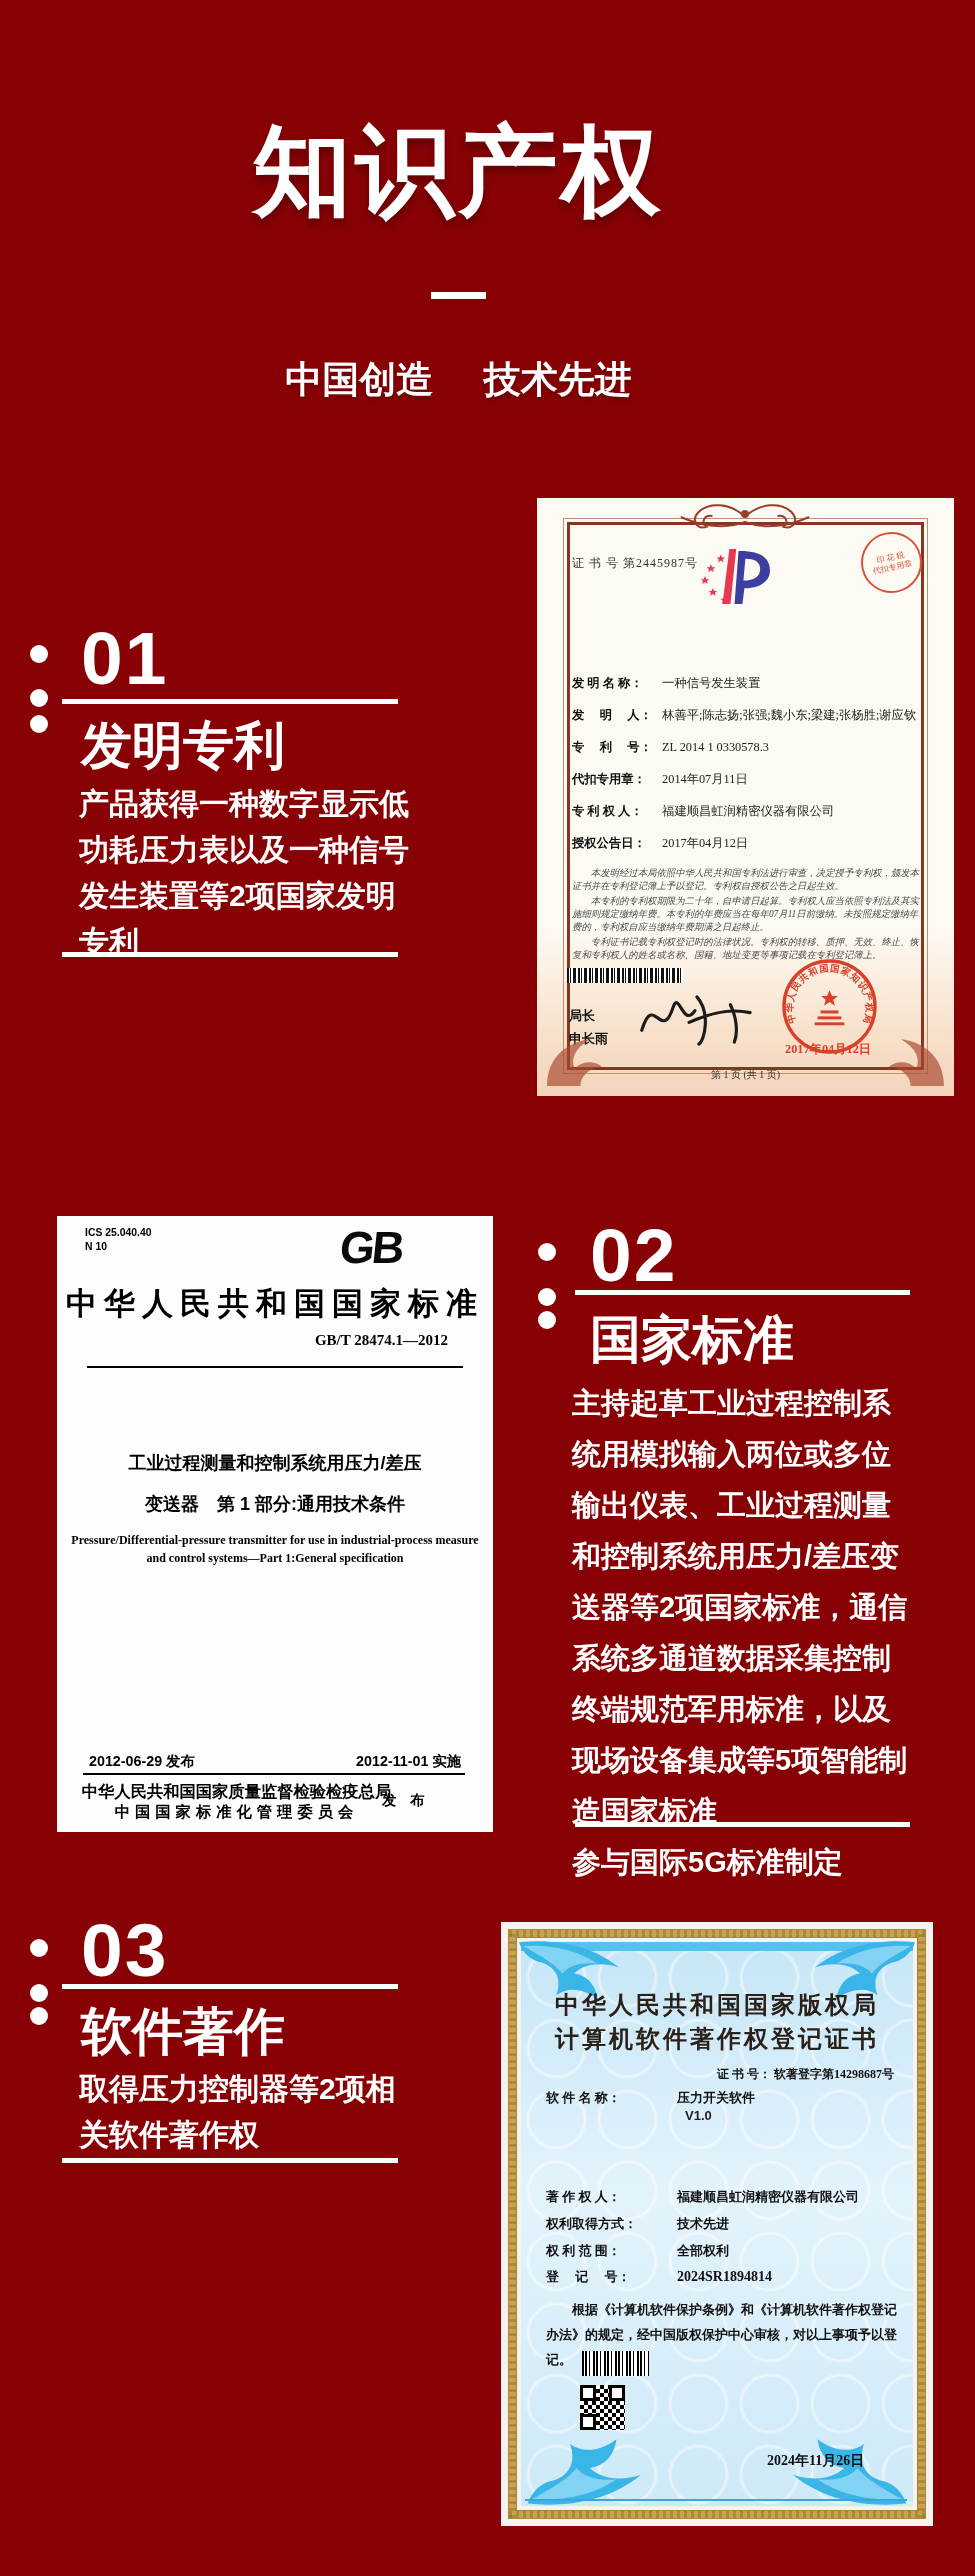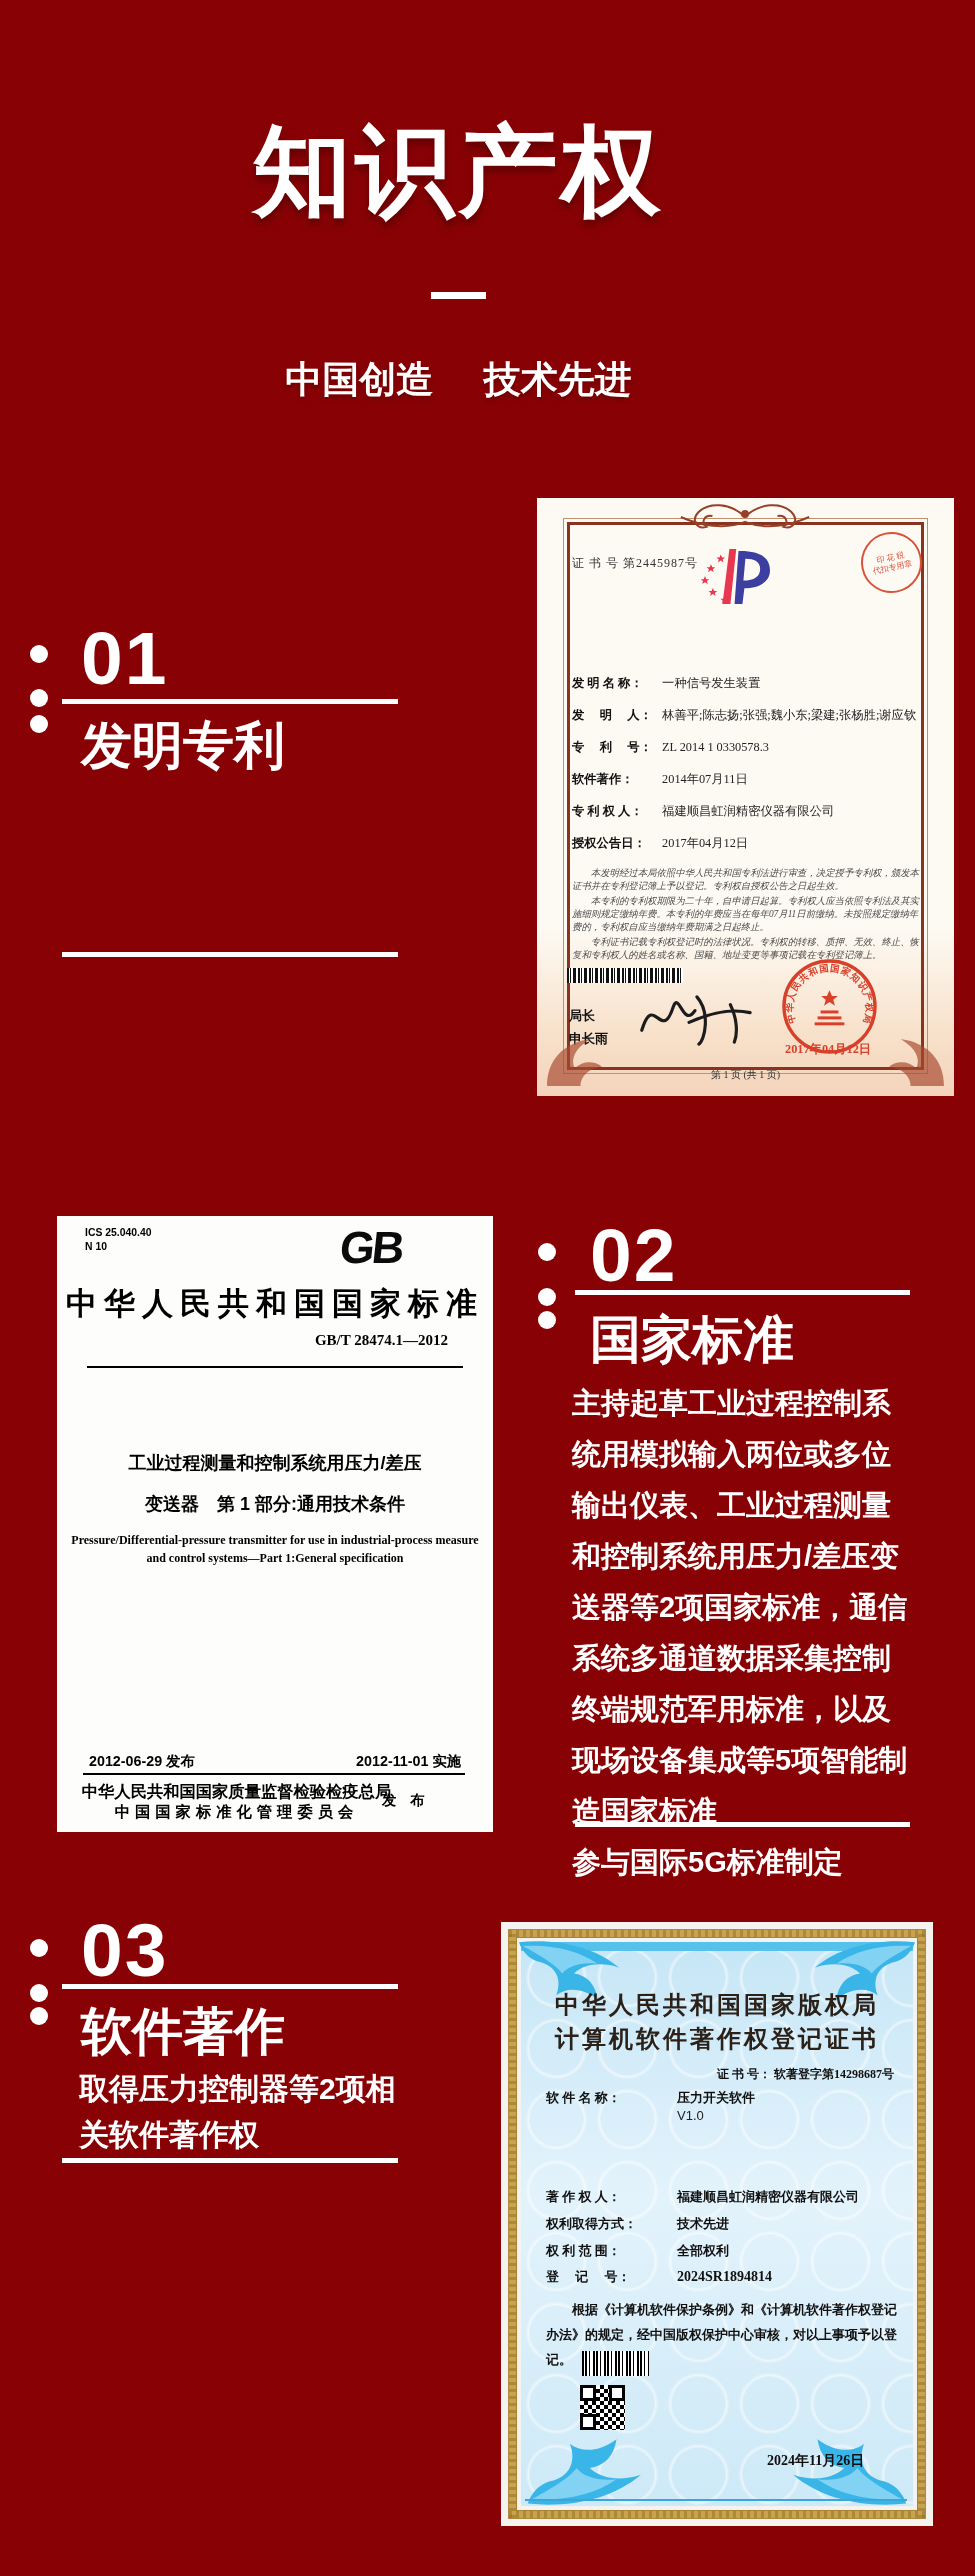--- a/index.html
+++ b/index.html
@@ -122,20 +122,21 @@
     <span>中国创造</span>
     <span>技术先进</span>
   </div>
 
   <div class="dot" style="left:30px; top:645px;"></div>
   <div class="dot" style="left:30px; top:689px;"></div>
   <div class="dot" style="left:30px; top:715px;"></div>
   <div class="sec-num" style="left:81px; top:621px;">01</div>
   <div class="sec-rule" style="left:62px; top:699px; width:336px;"></div>
   <div class="sec-head" style="left:81px; top:717px;">发明专利</div>
+  <div class="sec-body" style="left:79px; top:781px; width:333px;">产品获得一种数字显示低功耗压力表以及一种信号发生装置等2项国家发明专利</div>
   <div class="sec-rule" style="left:62px; top:952px; width:336px;"></div>
 
   <div class="pcert">
     <div class="pc-tint"></div>
     <div class="pc-frame">
       <div class="pc-frame-in"></div>
     </div>
     <svg class="pc-flourish" width="148" height="34" viewBox="0 0 150 34">
       <g fill="none" stroke="#96402a" stroke-width="2">
         <path d="M75 17 C60 2, 38 2, 28 12 C20 20, 26 30, 36 27 C30 22, 34 14, 42 16"></path>
@@ -168,21 +169,21 @@
       </div>
       <div class="pc-row">
         <span class="pc-label">发　 明　 人：</span>
         <span class="pc-value">林善平;陈志扬;张强;魏小东;梁建;张杨胜;谢应钦</span>
       </div>
       <div class="pc-row">
         <span class="pc-label">专　 利　 号：</span>
         <span class="pc-value">ZL 2014 1 0330578.3</span>
       </div>
       <div class="pc-row">
-        <span class="pc-label">软件著作：</span>
+        <span class="pc-label">代扣专用章：</span>
         <span class="pc-value">2014年07月11日</span>
       </div>
       <div class="pc-row">
         <span class="pc-label">专 利 权 人：</span>
         <span class="pc-value">福建顺昌虹润精密仪器有限公司</span>
       </div>
       <div class="pc-row">
         <span class="pc-label">授权公告日：</span>
         <span class="pc-value">2017年04月12日</span>
       </div>
@@ -305,21 +306,21 @@
     <div class="sc-certno">
       <span>证 书 号：</span>
       <span>软著登字第14298687号</span>
     </div>
 
     <div class="sc-row" style="top:168px;">
       <span class="sc-label">软 件 名 称：</span>
       <span class="sc-value">压力开关软件</span>
     </div>
     <div class="sc-row" style="top:186px; left:176px;">
-      <span style="font-weight:normal;">V1.0</span>
+      <span style="font-weight:bold;margin-left:8px;">V1.0</span>
     </div>
     <div class="sc-row" style="top:219px;margin-top:48px;">
       <span class="sc-label">著 作 权 人：</span>
       <span class="sc-value">福建顺昌虹润精密仪器有限公司</span>
     </div>
     <div class="sc-row" style="top:294px;">
       <span class="sc-label" style="width:95px;">权利取得方式：</span>
       <span class="sc-value">技术先进</span>
     </div>
     <div class="sc-row" style="top:321px;">

